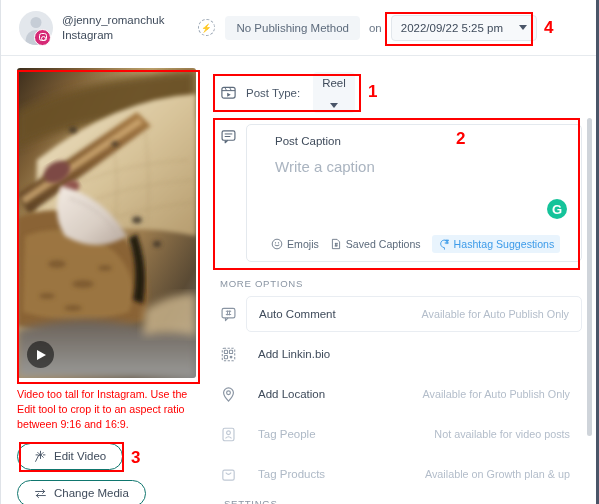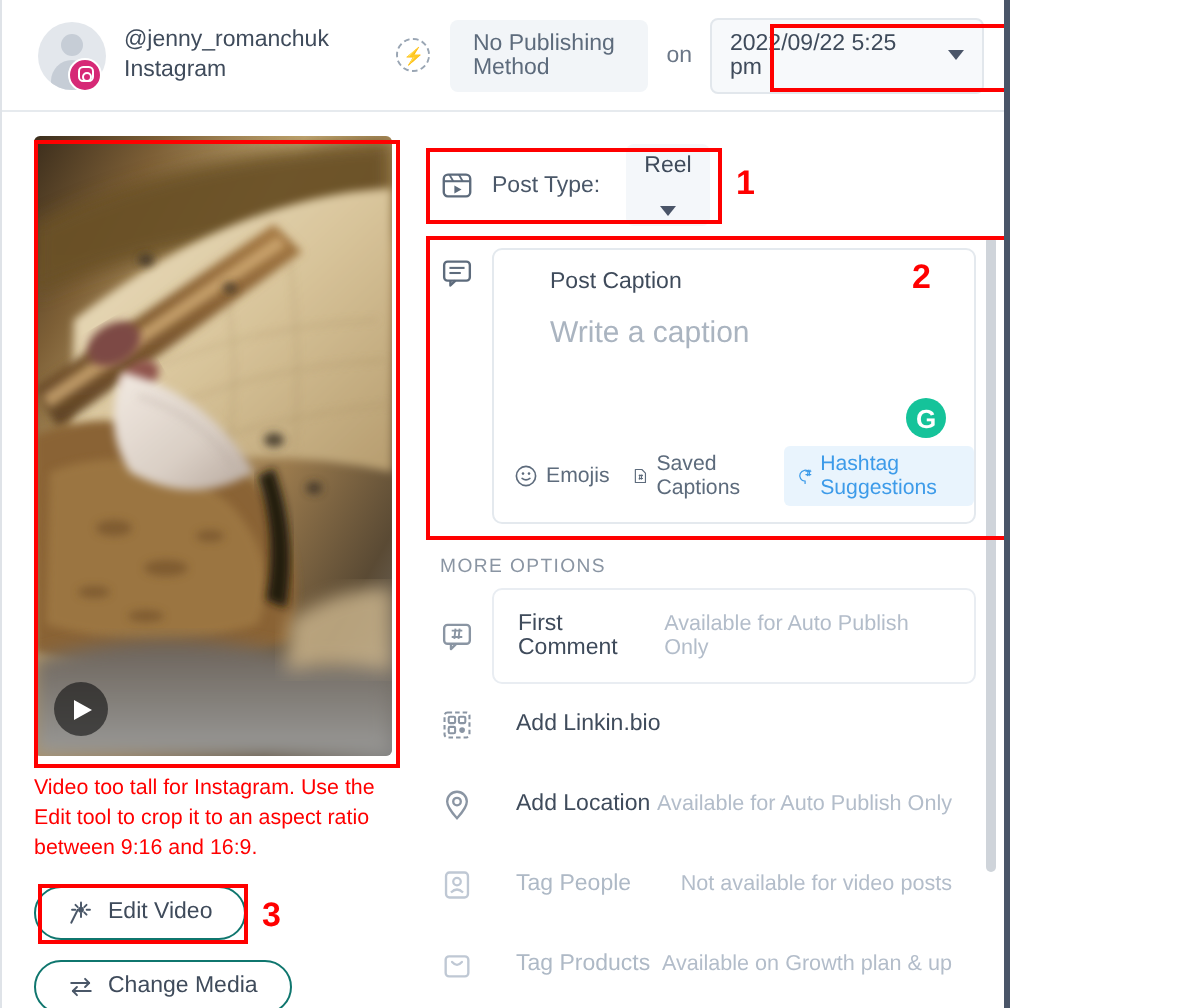--- a/index.html
+++ b/index.html
@@ -4,21 +4,21 @@
 <style>
   * { box-sizing: border-box; margin: 0; padding: 0; }
   html, body {
     width: 599px; height: 504px;
     font-family: "Liberation Sans", sans-serif;
     background: #ffffff;
     overflow: hidden;
   }
   #app {
     position: relative;
-    width: 505px; height: 504px;
+    width: 599px; height: 504px;
     background: #ffffff;
     border-left: 1px solid #dfe3e8;
     border-right: 3px solid #4a5568;
     overflow: hidden;
   }
 
   
   .header {
     position: relative;
     height: 56px;
@@ -141,21 +141,21 @@
   }
   .cap-title { font-size: 11.5px; color: #3f4b5b; }
   .cap-placeholder { font-size: 15px; color: #aab4c0; margin-top: 11px; }
   .grammarly {
     position: absolute; right: 14px; bottom: 42px;
     width: 20px; height: 20px; border-radius: 50%;
     background: #15c39a; display: flex; align-items: center; justify-content: center;
     color: #fff; font-size: 13px; font-weight: 700;
   }
   .cap-tools {
-    position: absolute; left: 10px; bottom: 8px;
+    position: absolute; left: 24px; bottom: 8px;
     display: flex; align-items: center; gap: 11px;
   }
   .tool { display: flex; align-items: center; gap: 4px; font-size: 10.6px; color: #5d6b7c; }
   .tool.hash { background: #e9f4fd; color: #3d9be9; border-radius: 3px; padding: 3px 6px; }
 
   
   .section-label {
     font-size: 9.6px; letter-spacing: 0.7px; color: #8a95a3;
     margin: 16px 0 5px 4px;
   }
@@ -411,21 +411,21 @@
       <div class="section-label">MORE OPTIONS</div>
 
       <div class="opt-row">
         <svg class="opt-icon" viewBox="0 0 18 18">
           <rect x="2.2" y="2.6" width="13.6" height="10" rx="1.8" fill="none" stroke="#8a95a3" stroke-width="1.25"></rect>
           <path d="M5.8 12.6 L5.8 15.4 L8.6 12.6" fill="none" stroke="#8a95a3" stroke-width="1.25" stroke-linejoin="round"></path>
           <path d="M6.2 5.6 H11.8 M6.2 9 H11.8" stroke="#8a95a3" stroke-width="1"></path>
           <path d="M8.2 4.6 L7.6 10 M10.4 4.6 L9.8 10" stroke="#8a95a3" stroke-width="1"></path>
         </svg>
         <div class="opt-card boxed">
-          <span class="opt-name">First Comment</span>
+          <span class="opt-name">Auto Comment</span>
           <span class="opt-note">Available for Auto Publish Only</span>
         </div>
       </div>
 
       <div class="opt-row">
         <svg class="opt-icon" viewBox="0 0 18 18">
           <g stroke="#8a95a3" stroke-width="1.1" fill="none" stroke-dasharray="2.4 1.6">
             <rect x="2.4" y="2.4" width="13.2" height="13.2" rx="1.6"></rect>
           </g>
           <rect x="4.6" y="4.6" width="3.4" height="3.4" rx="0.7" fill="none" stroke="#8a95a3" stroke-width="1.1"></rect>

